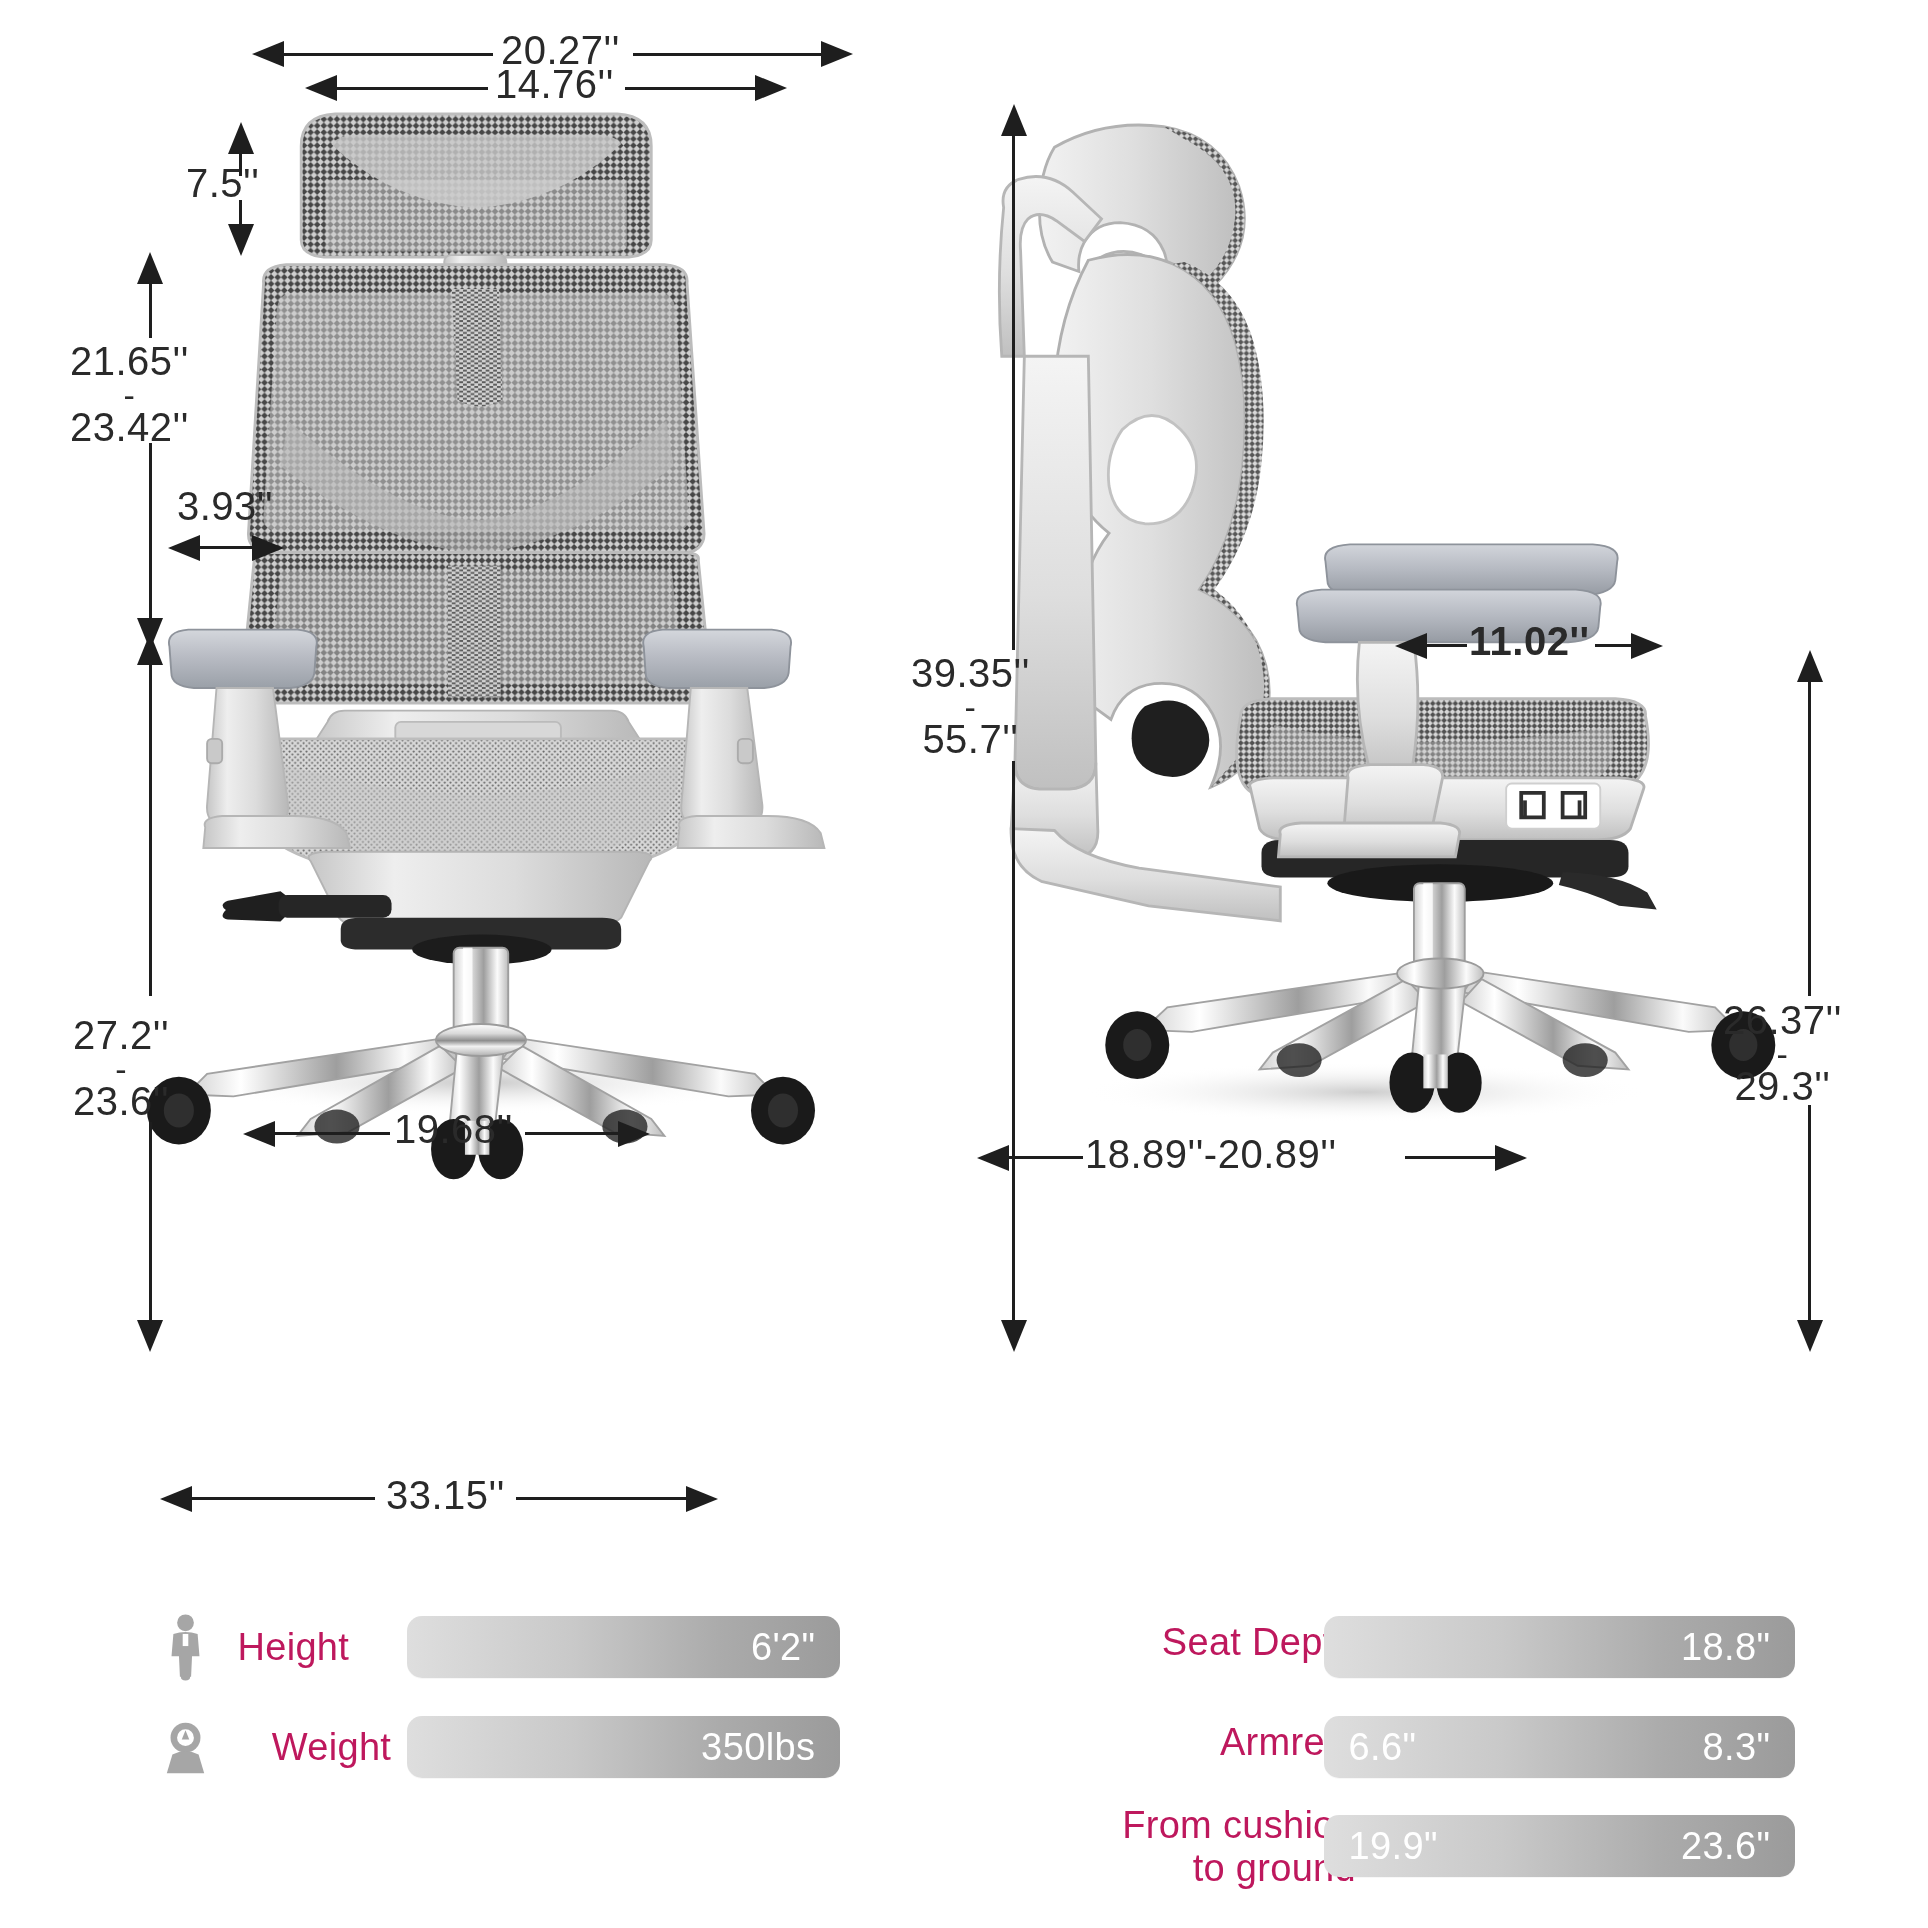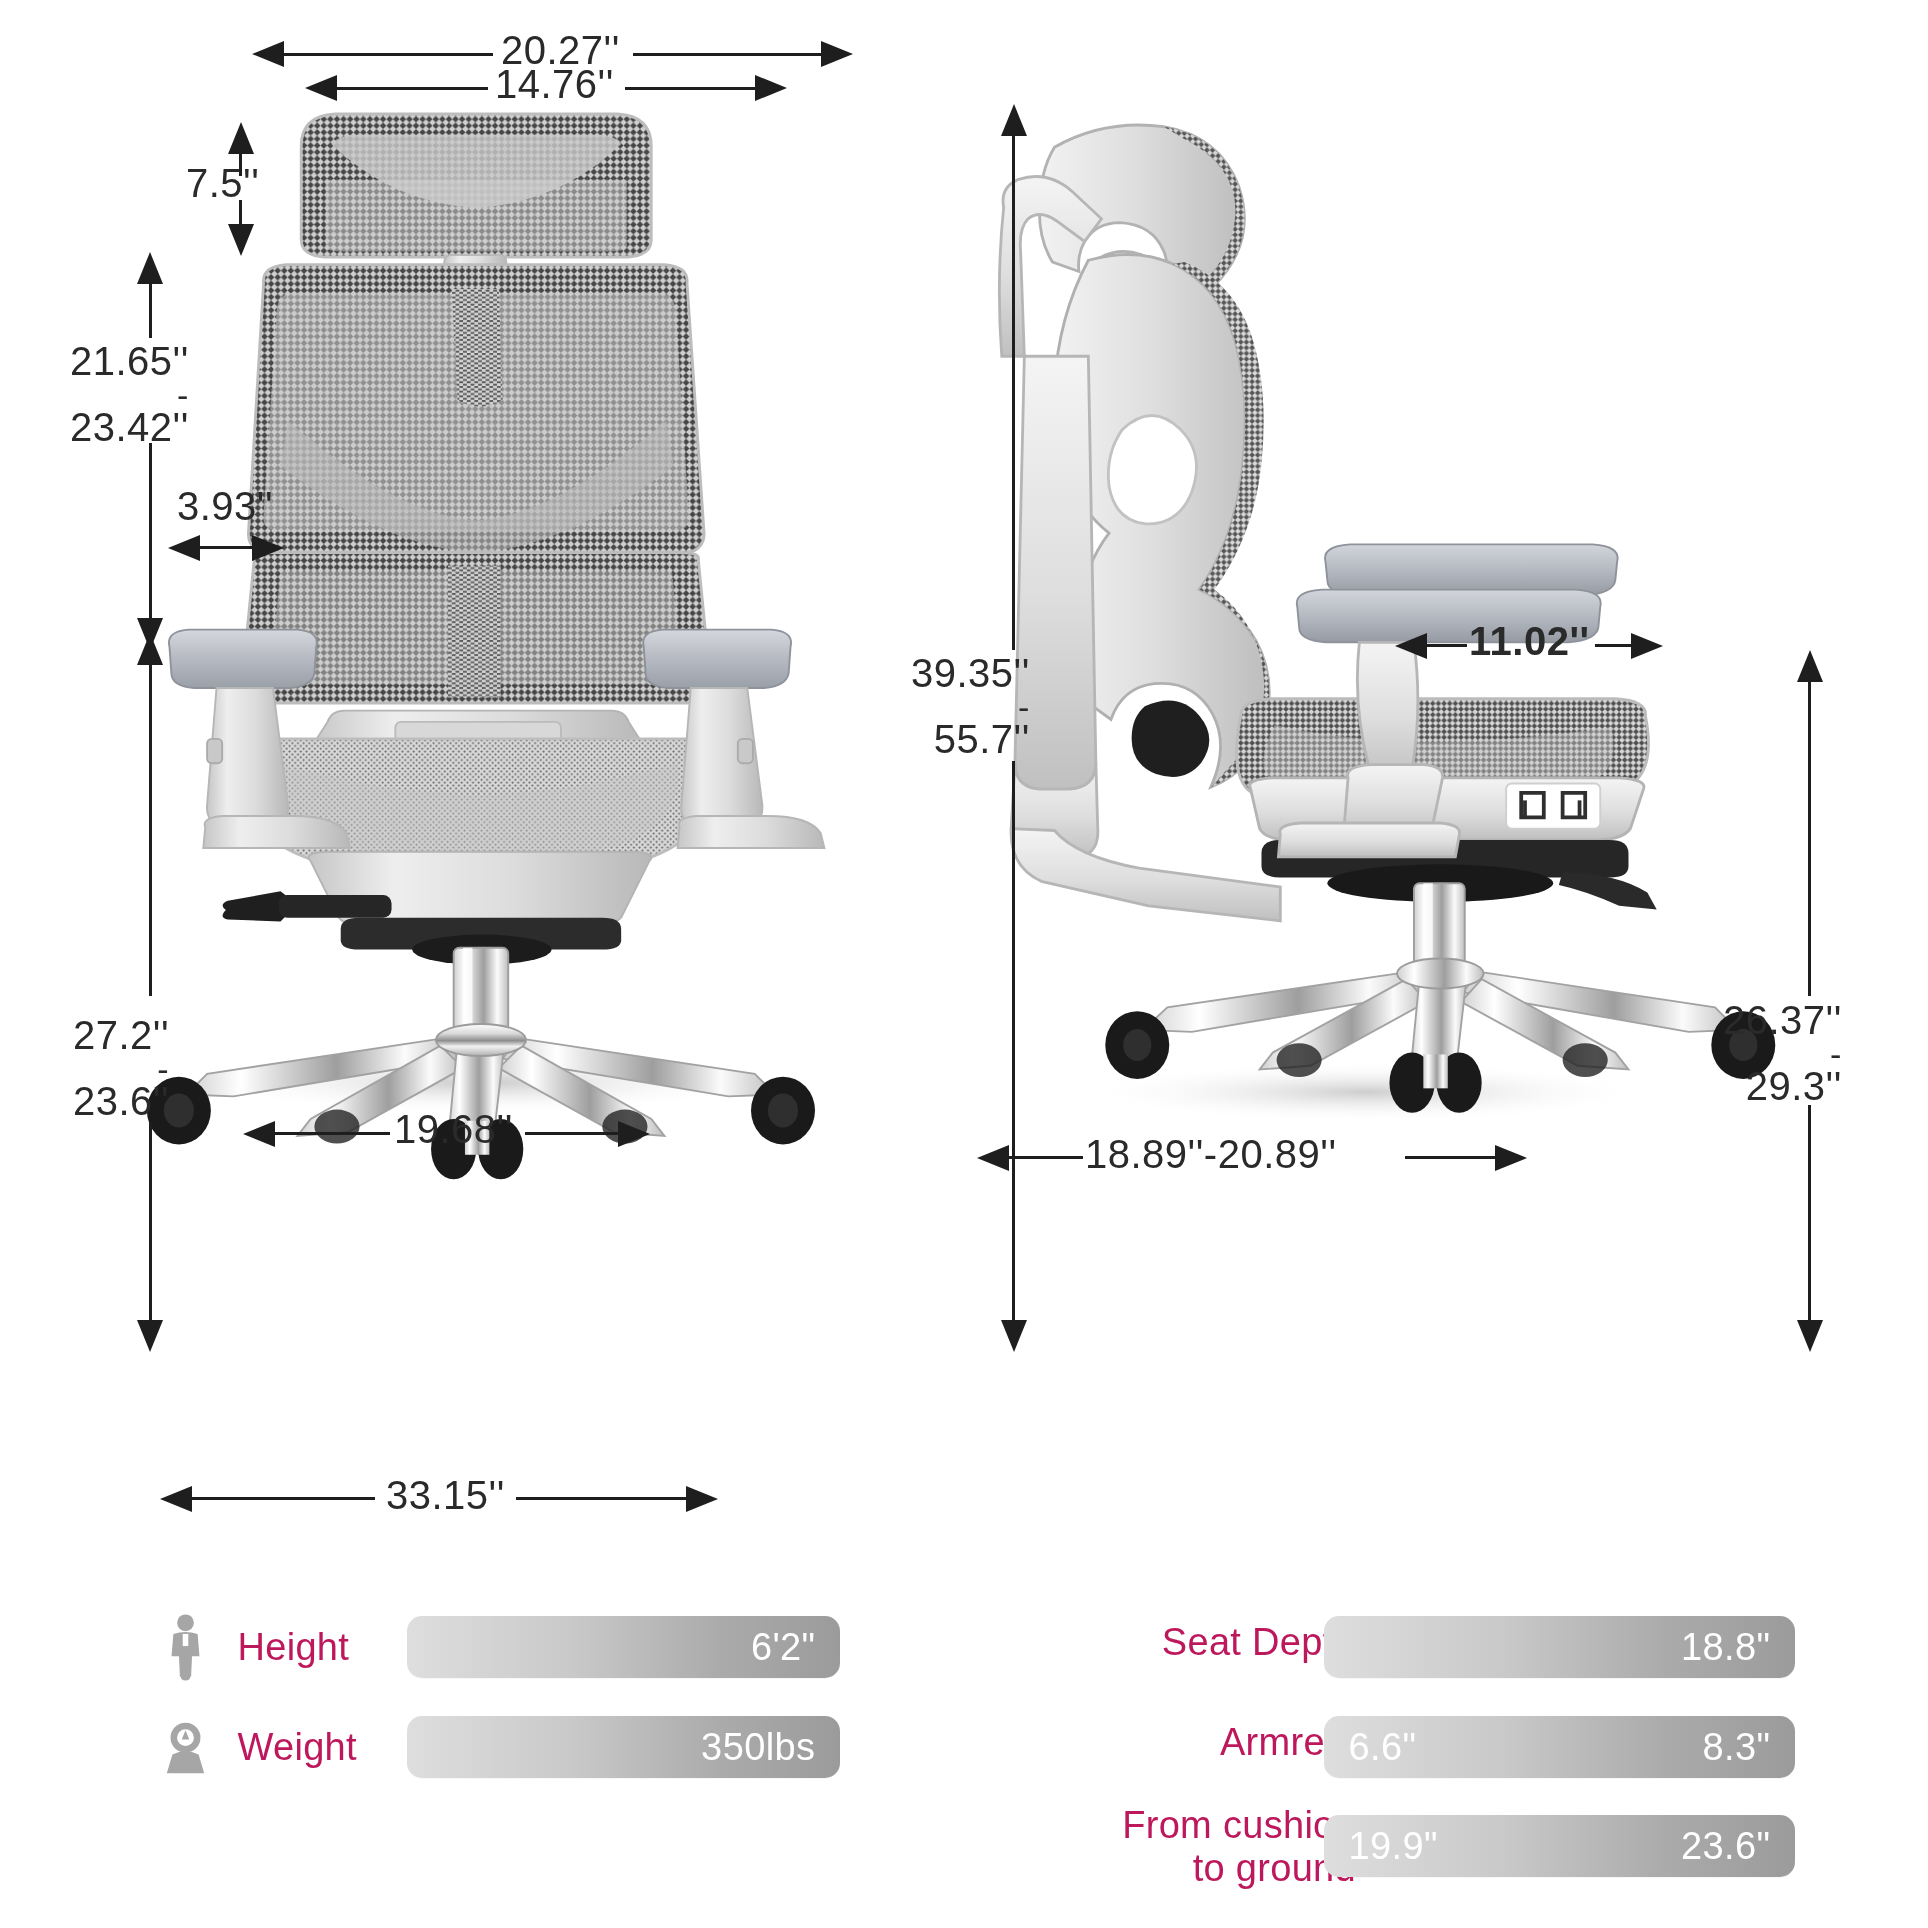--- a/index.html
+++ b/index.html
@@ -4,21 +4,21 @@
 <style>
   html,body{margin:0;padding:0;background:#ffffff;}
   body{width:1928px;height:1928px;position:relative;overflow:hidden;
        font-family:"Liberation Sans","DejaVu Sans",sans-serif;color:#2b2b2b;}
   .stage{position:absolute;inset:0;}
   .abs{position:absolute;}
 
   
   .dim{position:absolute;font-size:40px;letter-spacing:0.5px;color:#2a2a2a;
        white-space:nowrap;line-height:1.02;font-weight:400;}
-  .dim.stack{text-align:right;line-height:1.0;}
+  .dim.stack{text-align:center;line-height:1.0;}
   .dim .dash{display:block;font-size:34px;line-height:.72;margin:1.9px 0 0 0;}
 
   
   .hline{position:absolute;height:0;border-top:3.8px solid #1e1e1e;}
   .vline{position:absolute;width:0;border-left:3.8px solid #1e1e1e;}
   .arrL,.arrR,.arrU,.arrD{position:absolute;width:0;height:0;}
   .arrL{border-top:13px solid transparent;border-bottom:13px solid transparent;border-right:32px solid #1e1e1e;}
   .arrR{border-top:13px solid transparent;border-bottom:13px solid transparent;border-left:32px solid #1e1e1e;}
   .arrU{border-left:13px solid transparent;border-right:13px solid transparent;border-bottom:32px solid #1e1e1e;}
   .arrD{border-left:13px solid transparent;border-right:13px solid transparent;border-top:32px solid #1e1e1e;}
@@ -400,21 +400,21 @@
 
   <div class="spec-row" style="left:158px;top:1712px;">
     <span class="spec-ico">
       <svg width="43" height="60" viewBox="0 0 46 64">
         <circle cx="23" cy="22" r="16" fill="#a6a6a6"></circle>
         <circle cx="23" cy="22" r="9" fill="#ffffff"></circle>
         <path d="M23 14 l4 10 -8 0 Z" fill="#a6a6a6"></path>
         <path d="M9 40 q14-7 28 0 l6 20 -40 0 Z" fill="#a6a6a6"></path>
       </svg>
     </span>
-    <span class="spec-label" style="width:188px;text-align:left;margin-left:24.5px;">Weight</span>
+    <span class="spec-label" style="width:188px;text-align:center;margin-left:24.5px;">Weight</span>
   </div>
   <div class="bar" style="position:absolute;left:407px;top:1716px;width:433px;">
     <span class="v right">350lbs</span>
   </div>
 
   <div class="spec-row" style="left:1073px;top:1621px;width:282px;justify-content:flex-end;">
     <span class="spec-label">Seat Depth</span>
   </div>
   <div class="bar" style="position:absolute;left:1324px;top:1616px;width:471px;">
     <span class="v right">18.8"</span>

